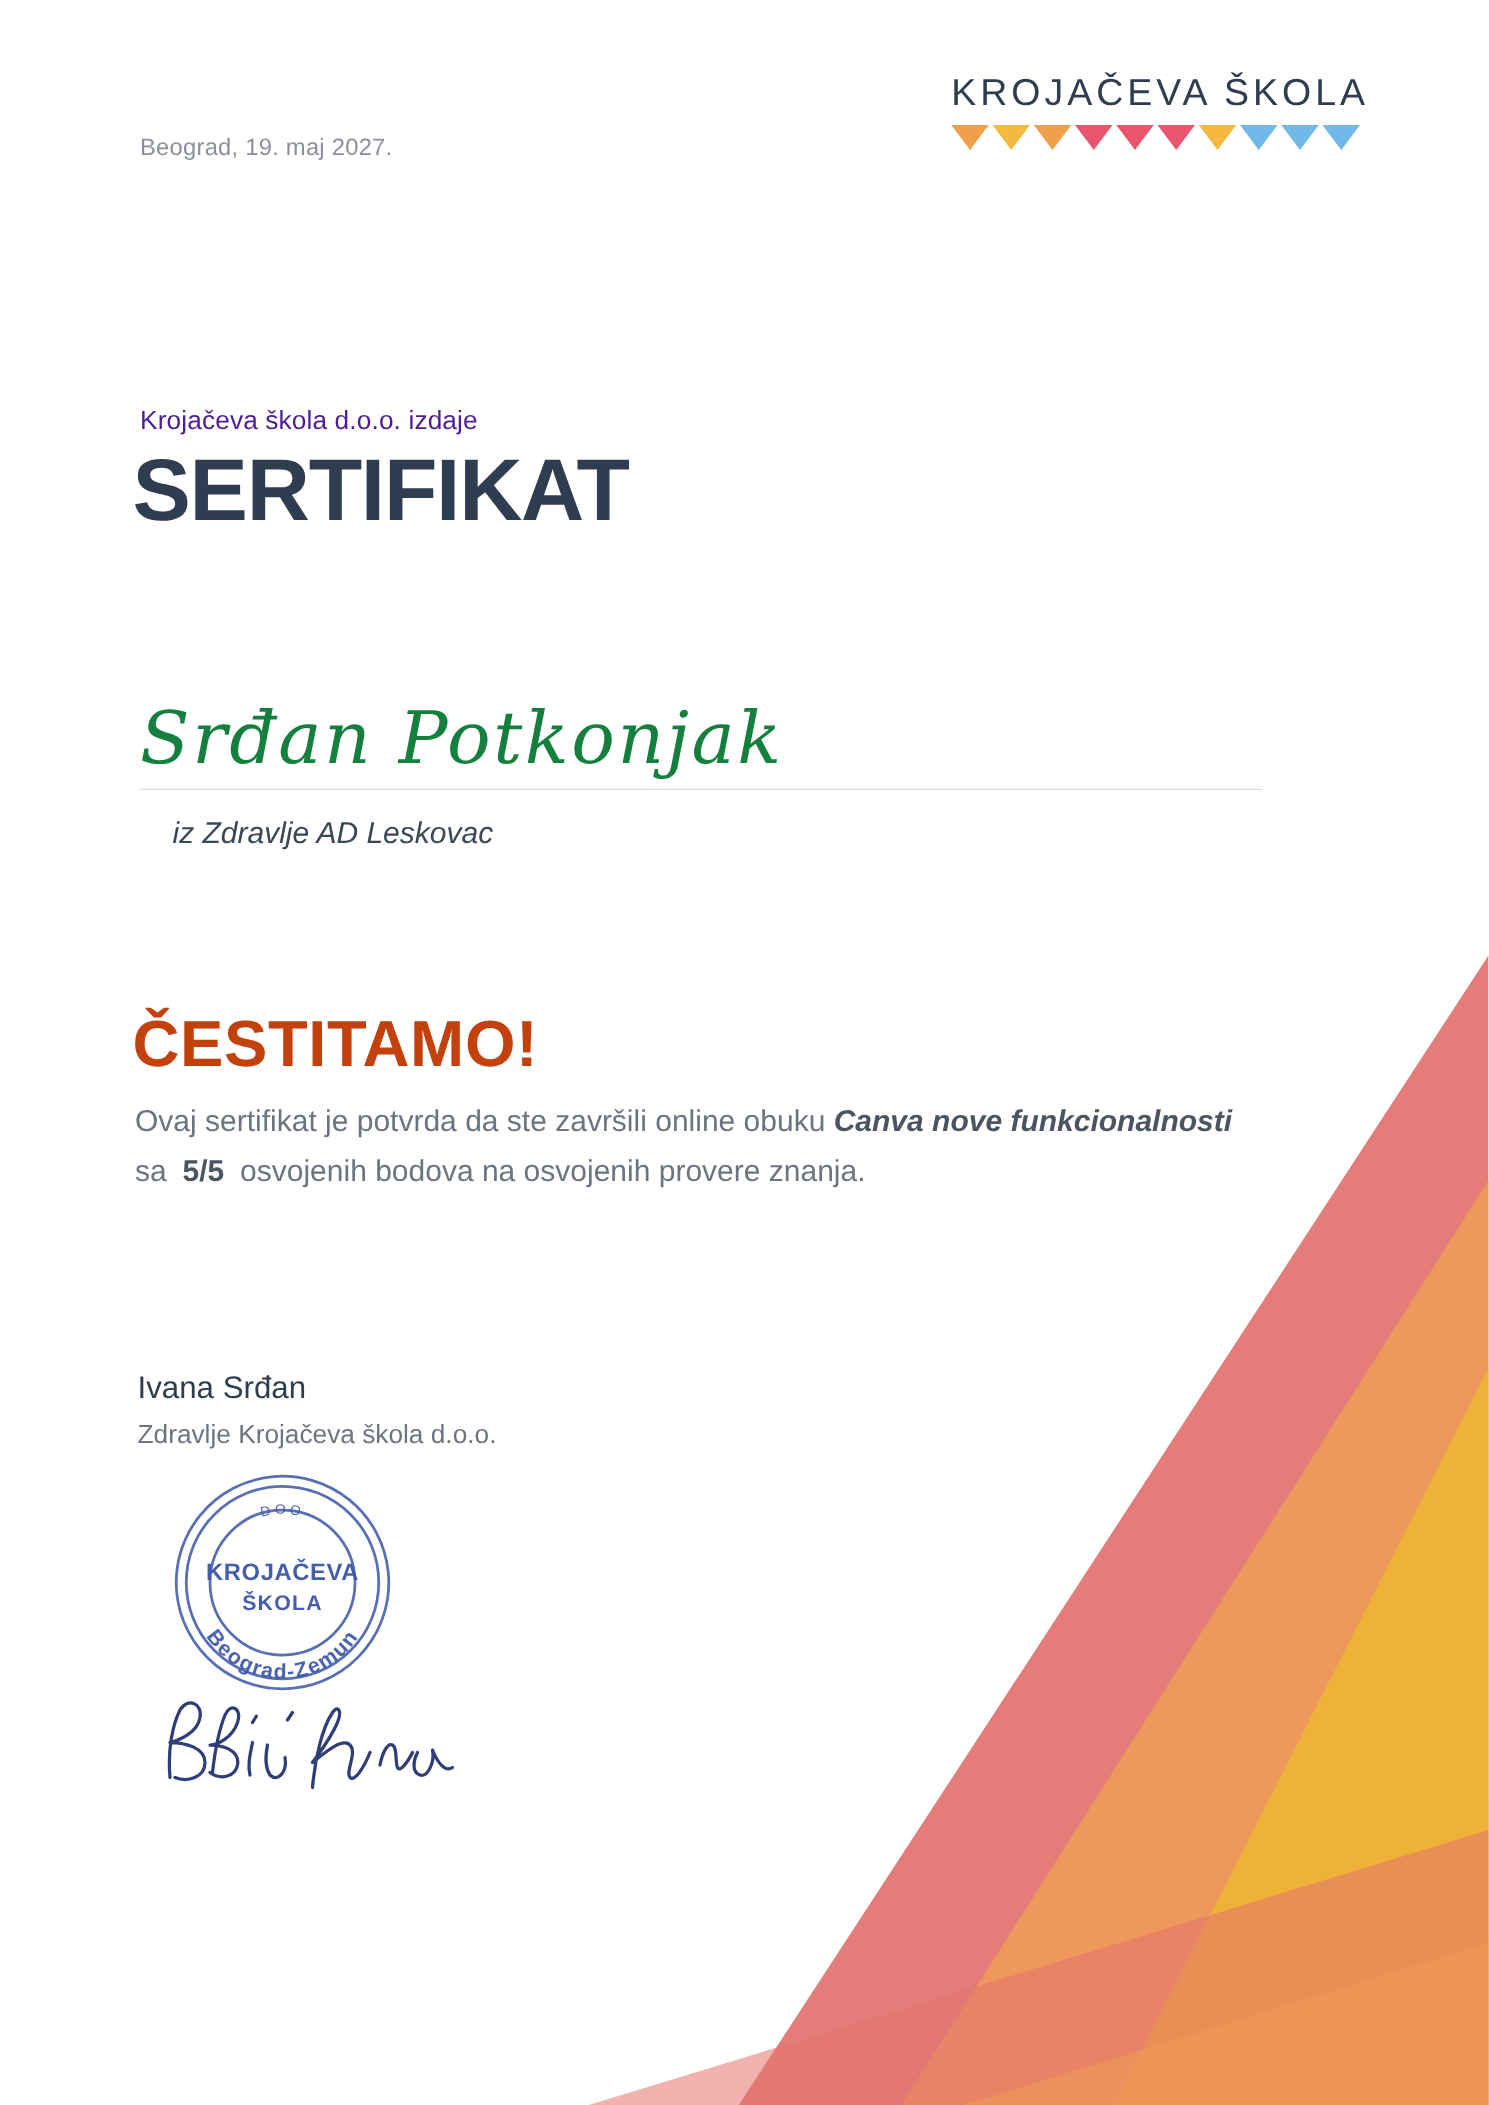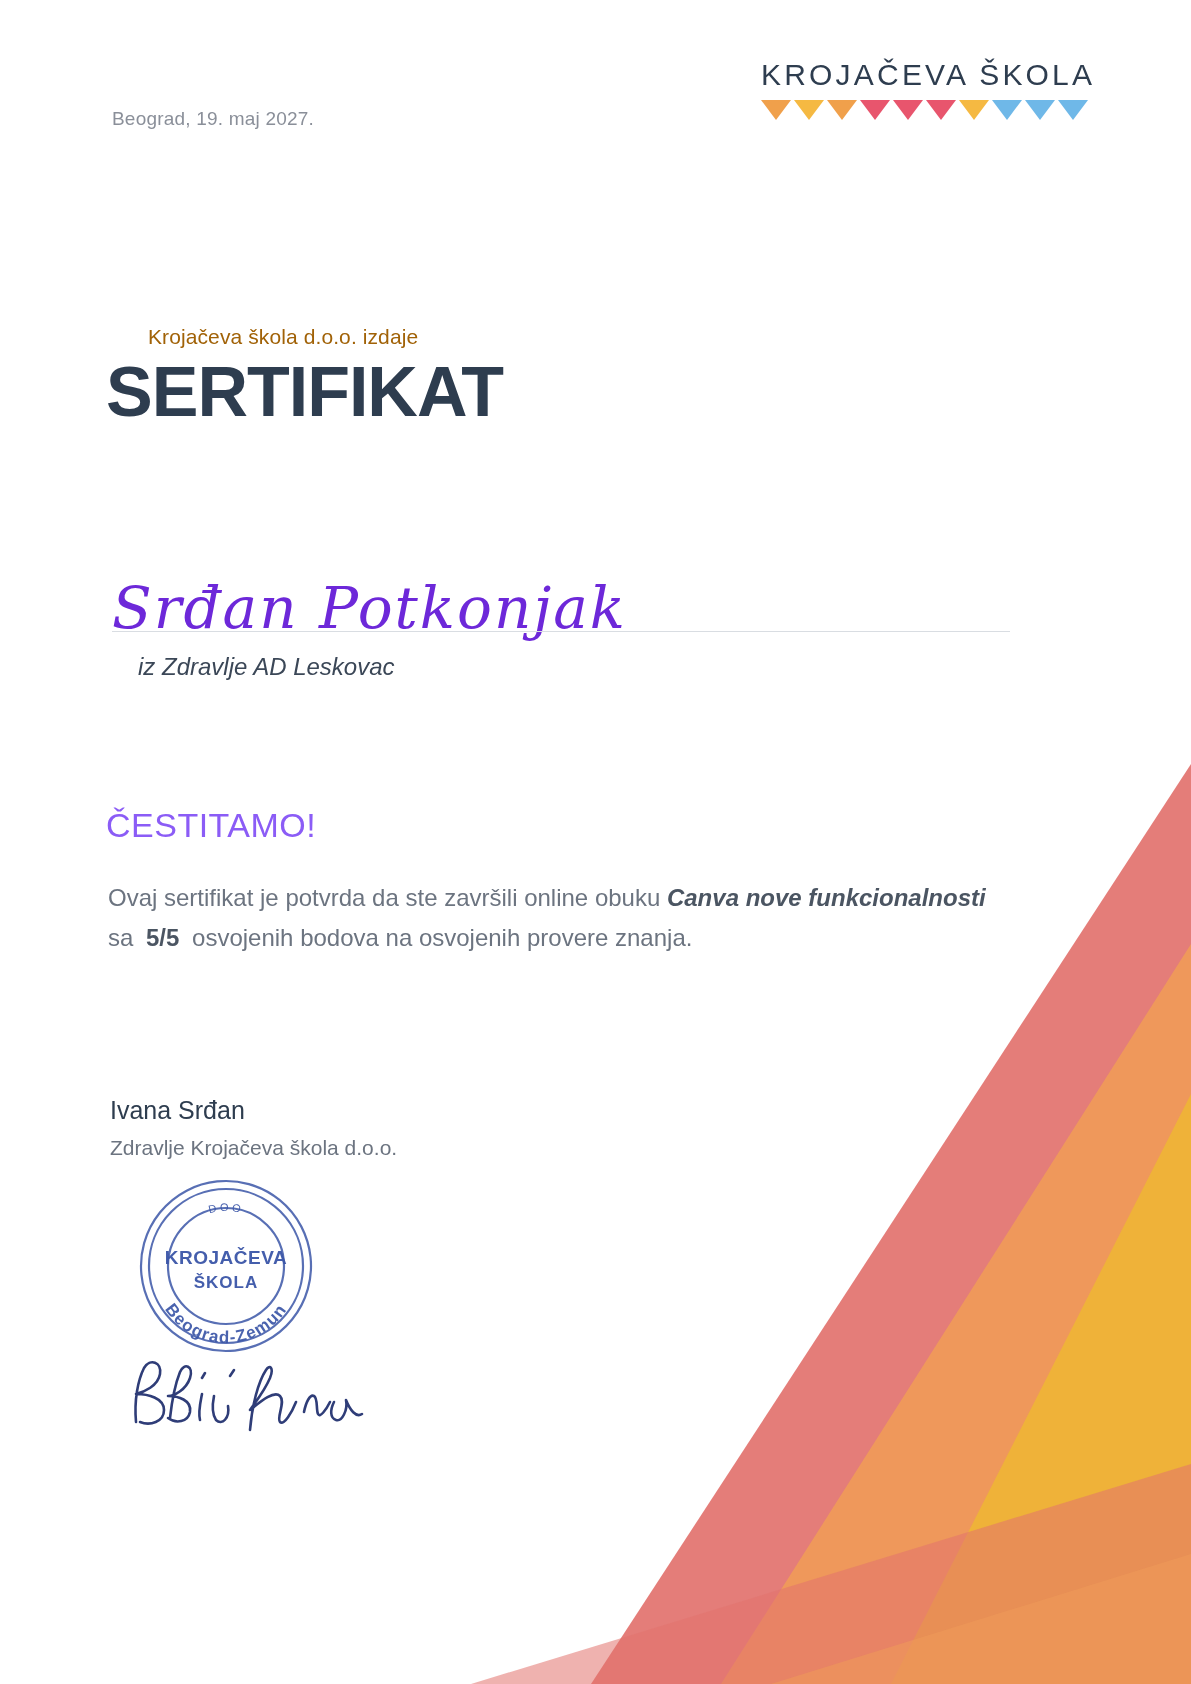--- a/index.html
+++ b/index.html
@@ -55,40 +55,39 @@
     height: 22px;
     width: 100%;
   }
 
   
   .issuer {
     position: absolute;
     left: 112px;
     top: 325px;
     font-size: 21px;
-    color: #a16207;
+    color: #4c1d95;
     letter-spacing: .1px;
-    margin-left: 36px;
   }
   .title {
     position: absolute;
     left: 106px;
     top: 352px;
     font-size: 70px;
     font-weight: bold;
     letter-spacing: -1px;
     color: #2e3d4f;
   }
 
   .recipient {
     position: absolute;
     left: 112px;
-    top: 574px;
+    top: 556px;
     font-size: 58px;
-    color: #6d28d9;
+    color: #15803d;
     font-family: "DejaVu Serif", serif;
     font-style: italic;
     letter-spacing: 2px;
   }
   .recipient-rule {
     position: absolute;
     left: 112px;
     top: 631px;
     width: 898px;
     height: 1px;
@@ -101,23 +100,23 @@
     font-size: 24px;
     font-style: italic;
     color: #3b4757;
     margin-left: 28px;
   }
 
   .congrats {
     position: absolute;
     left: 106px;
     top: 806px;
-    font-size: 34px;
-    font-weight: normal;
-    color: #8b5cf6;
+    font-size: 52px;
+    font-weight: bold;
+    color: #c2410c;
     letter-spacing: .5px;
   }
   .paragraph {
     position: absolute;
     left: 108px;
     top: 878px;
     width: 900px;
     font-size: 24px;
     line-height: 40px;
     color: #6c7480;

